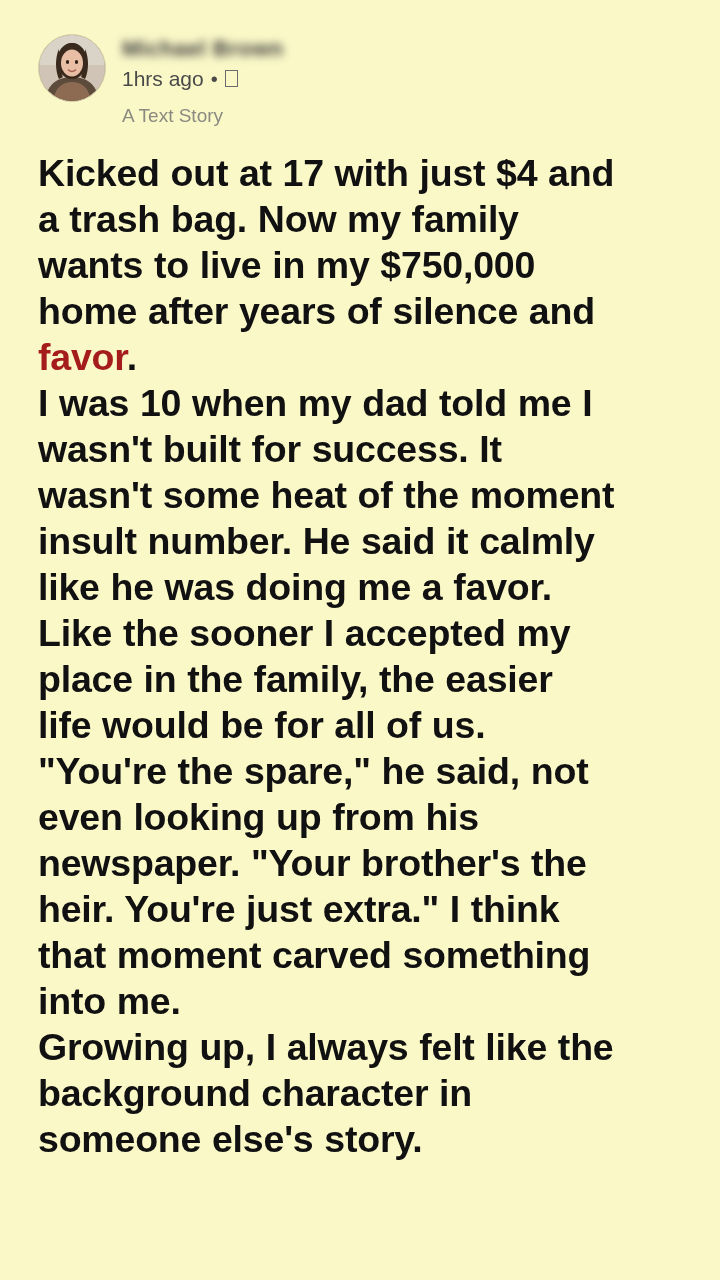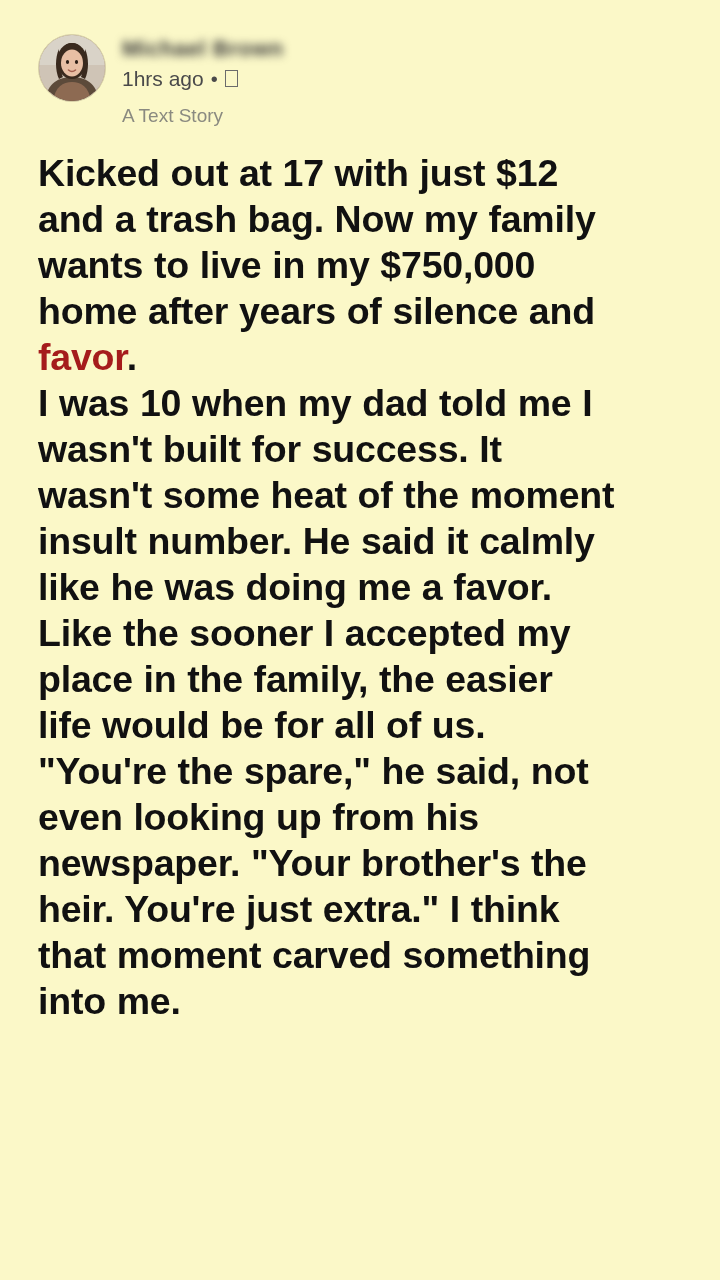--- a/index.html
+++ b/index.html
@@ -137,22 +137,23 @@
         <span class="meta-dot">•</span>
         <span class="globe-icon"></span>
       </div>
       <div class="story-label">A Text Story</div>
     </div>
 
   </div>
 
   <div class="story-body">
 
-    <p class="para"><span>Kicked out at 17 with just $12 and a trash bag. Now my family wants to live in my $750,000 home after years of silence and </span><span class="highlight">favor</span><span>.</span></p>
+    <p class="para"><span>Kicked out at 17 with just $4 and a trash bag. Now my family wants to live in my $750,000 home after years of silence and </span><span class="highlight">favor</span><span>.</span></p>
 
     <p class="para">I was 10 when my dad told me I wasn't built for success. It wasn't some heat of the moment insult number. He said it calmly like he was doing me a favor. Like the sooner I accepted my place in the family, the easier life would be for all of us.</p>
 
     <p class="para">"You're the spare," he said, not even looking up from his newspaper. "Your brother's the heir. You're just extra." I think that moment carved something into me.</p>
 
+    <p class="para">Growing up, I always felt like the background character in someone else's story.</p>
 
   </div>
 
 </div>
 
 </body></html>

